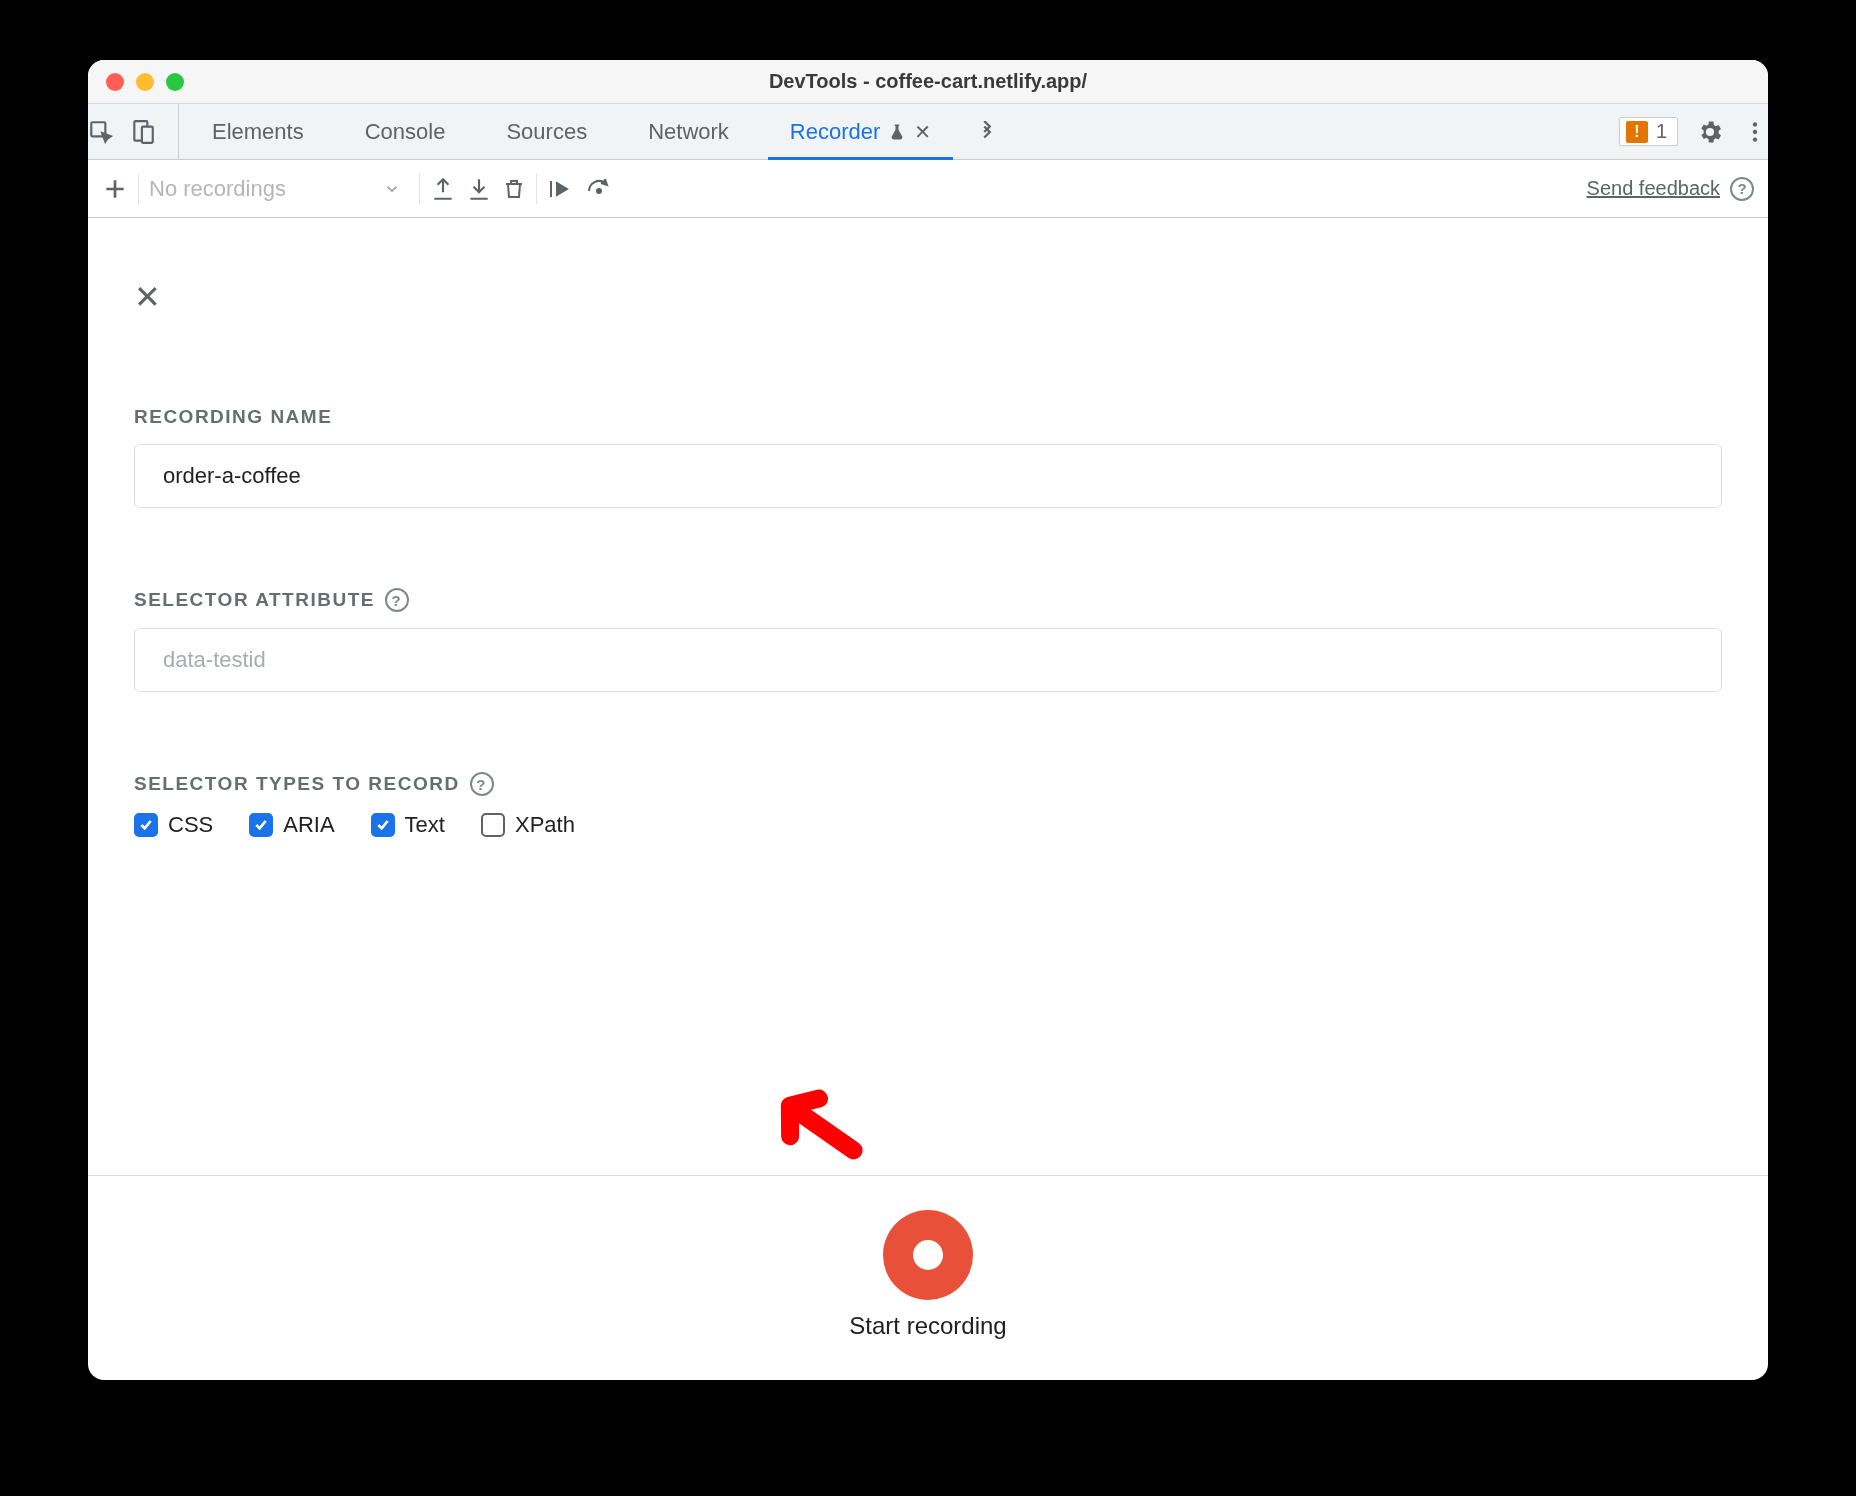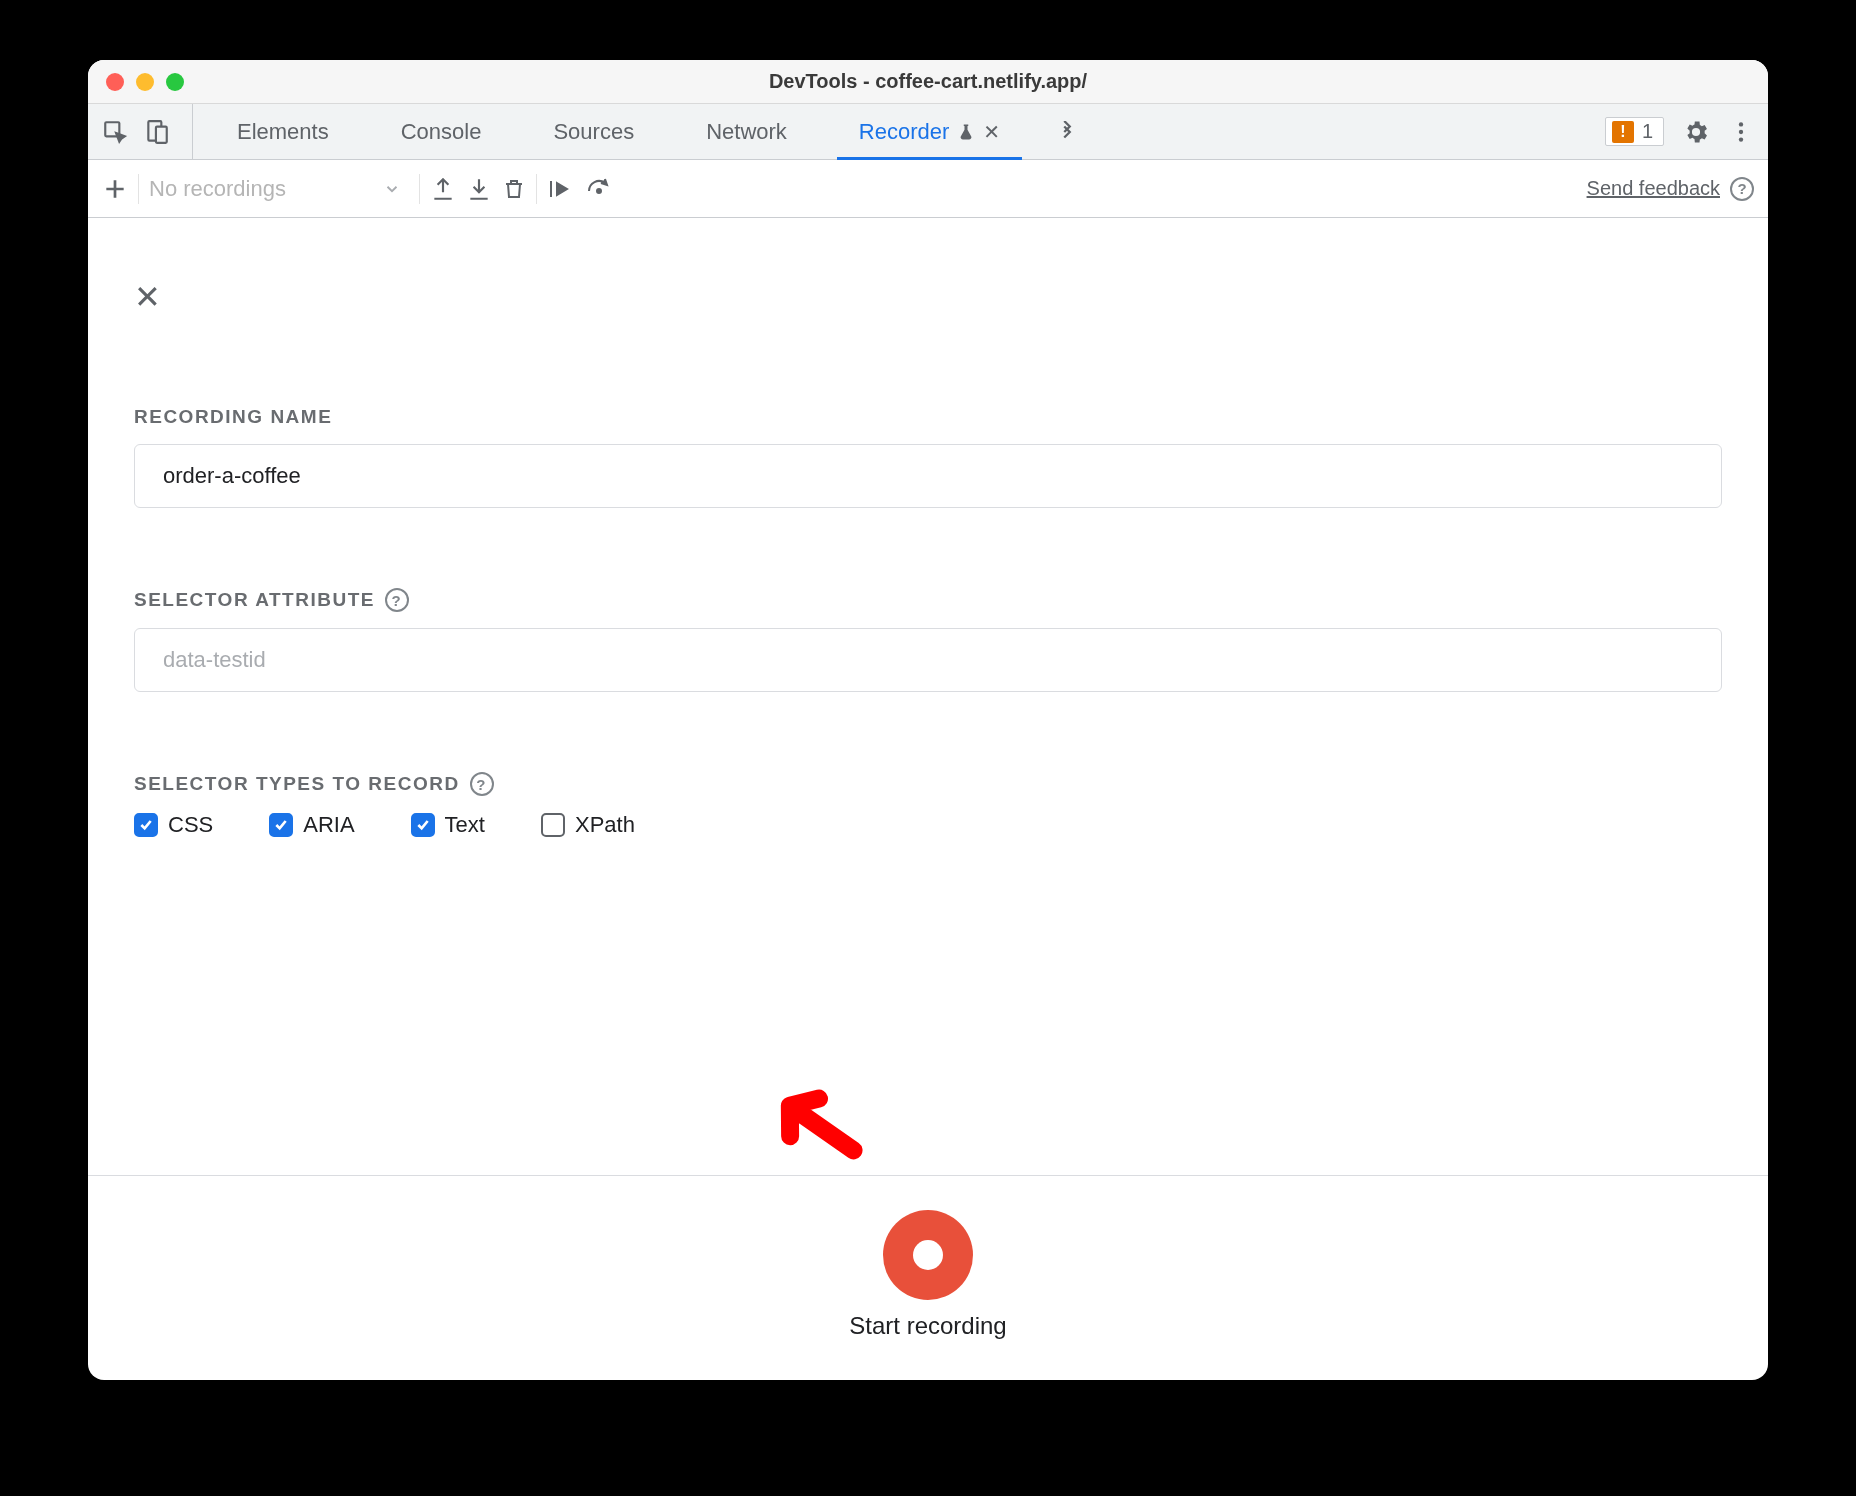--- a/index.html
+++ b/index.html
@@ -45,22 +45,22 @@
     font-weight: 600;
     color: #3a3a3a;
     pointer-events: none;
   }
   .tabbar {
     height: 56px;
     background: #f1f3f4;
     border-bottom: 1px solid #cacdd1;
     display: flex;
     align-items: center;
-    padding: 0 14px;
-    gap: 16px;
+    padding: 0 0;
+    gap: 5px;
   }
   .tabbar .left-icons { display: flex; gap: 16px; align-items: center; padding-right: 22px; border-right: 1px solid #cacdd1; height: 100%;}
   .tabbar .tab {
     padding: 0 28px;
     height: 100%;
     display: flex;
     align-items: center;
     font-size: 22px;
     color: #5f6368;
     cursor: pointer;
@@ -150,21 +150,21 @@
     padding: 18px 28px;
     font-size: 22px;
     color: #202124;
     background: #fff;
     outline: none;
   }
   .text-input::placeholder { color: #a9acb0; }
   .form-group { margin-bottom: 80px; }
   .form-group.tight { margin-bottom: 50px; }
   .checkbox-row {
-    display: flex; gap: 56px; align-items: center;
+    display: flex; gap: 36px; align-items: center;
   }
   .cb-item { display: flex; align-items: center; gap: 10px; font-size: 22px; color: #202124; }
   .cb {
     width: 24px; height: 24px; border-radius: 5px;
     border: 2px solid #5f6368;
     display: inline-flex; align-items: center; justify-content: center;
   }
   .cb.checked { background: #1a73e8; border-color: #1a73e8; color: #fff; }
   .help-circle {
     width: 24px; height: 24px; border: 2px solid #80868b; border-radius: 50%;

